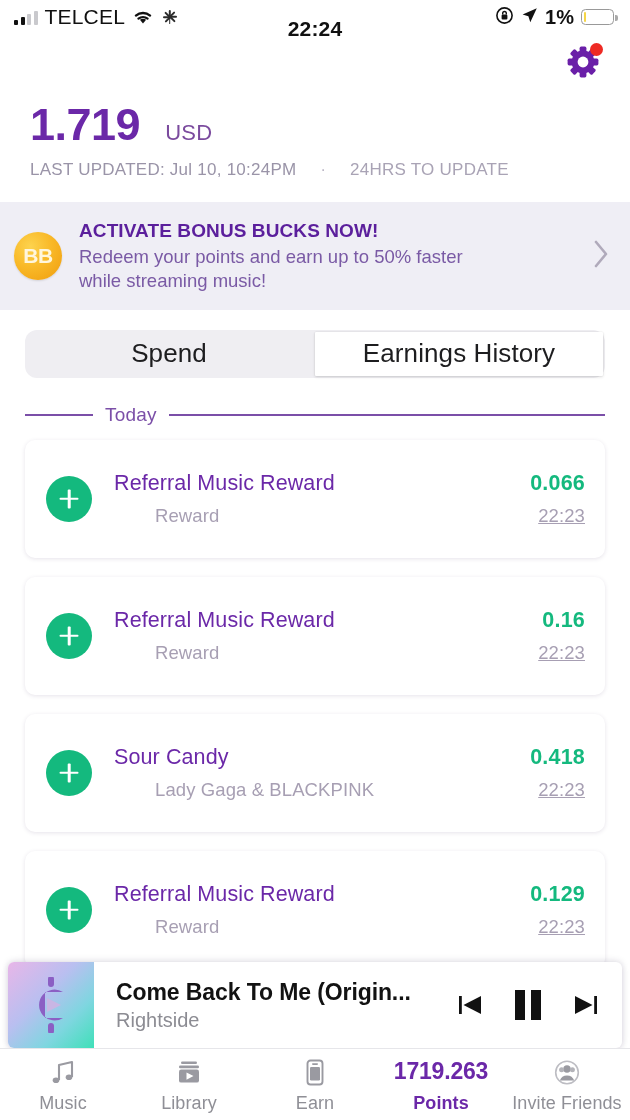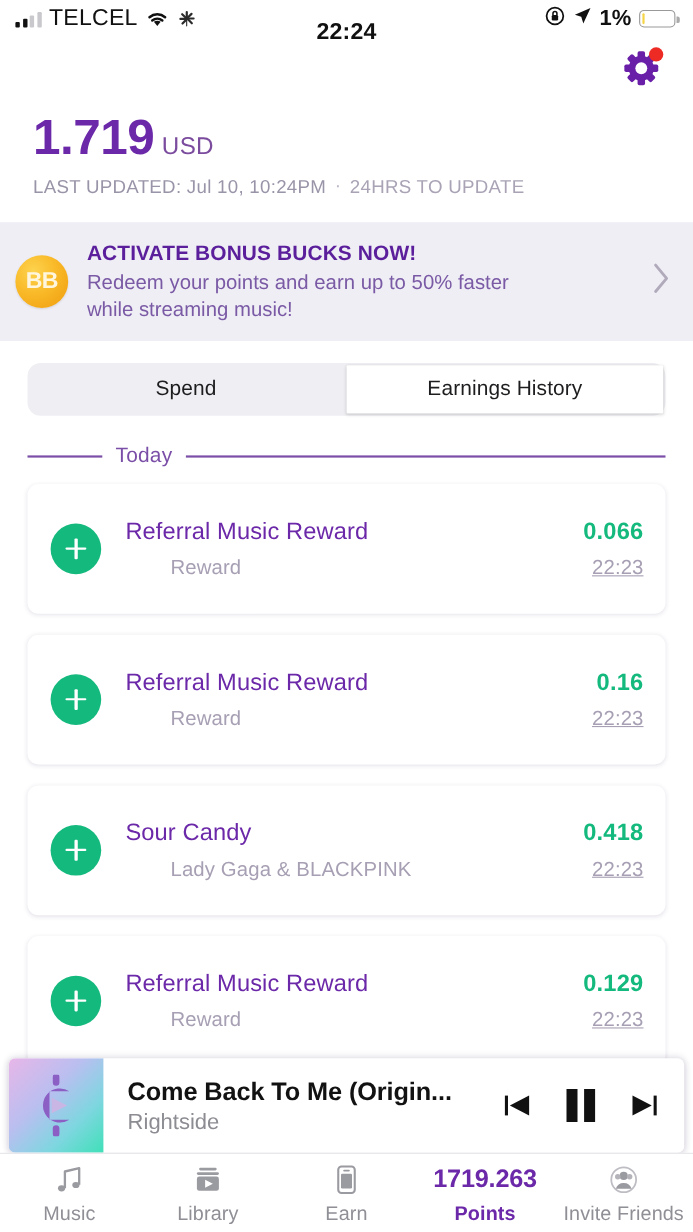--- a/index.html
+++ b/index.html
@@ -67,26 +67,26 @@
 
   
   .balance{ padding:12px 0 0 30px; }
   .bal-line{ display:flex; align-items:baseline; }
   .bal-amount{
     font-size:45px; font-weight:700; color:#6b28a8;
     letter-spacing:-.5px; line-height:1;
   }
   .bal-cur{
     font-size:22px; font-weight:500; color:#7b4b9e;
-    margin-left:7px; letter-spacing:.3px;
+    margin-left:25px; letter-spacing:.3px;
   }
   .bal-sub{
     margin-top:13px;
     font-size:17px; color:#a9a3b5; letter-spacing:.25px;
-    display:flex; align-items:center; gap:8px;
+    display:flex; align-items:center; gap:24px;
   }
   .bal-sub .dot{ font-size:16px; color:#b7b2c2; }
   .bal-sub .upd{ color:#9a94a8; }
 
   
   .banner{
     margin-top:22px;
     background:#efeef5;
     display:flex; align-items:center;
     padding:17px 20px 17px 14px;
@@ -112,21 +112,21 @@
   .chev{ flex:0 0 auto; margin-left:6px; }
 
   
   .seg-wrap{ padding:20px 25px 0 25px; }
   .seg{
     background:#efeef2; border-radius:12px;
     display:flex; padding:0; height:48px; position:relative;
   }
   .seg-item{
     flex:1; display:flex; align-items:center; justify-content:center;
-    font-size:19px; color:#1d1d1f; border-radius:1px;
+    font-size:26px; color:#1d1d1f; border-radius:1px;
     letter-spacing:.1px;
   }
   .seg-item.active{
     background:#fff; margin:2px;
     box-shadow:0 1px 3px rgba(0,0,0,.14), 0 0 0 .5px rgba(0,0,0,.04);
     font-weight:400;
   }
 
   
   .section-div{

